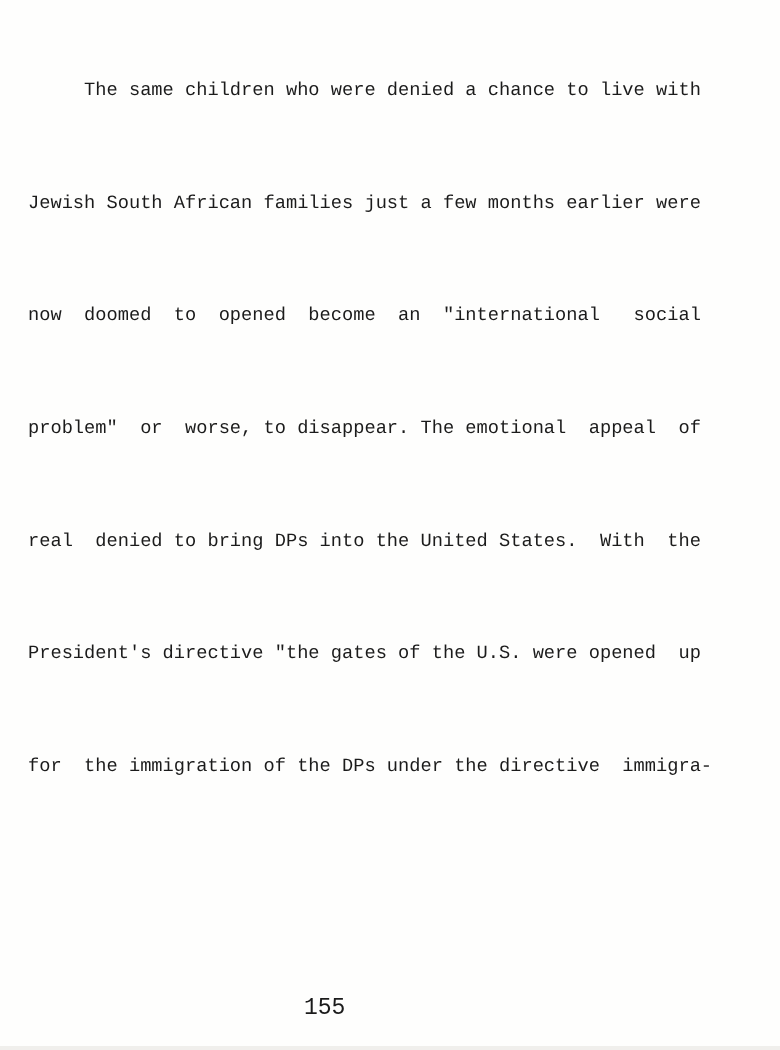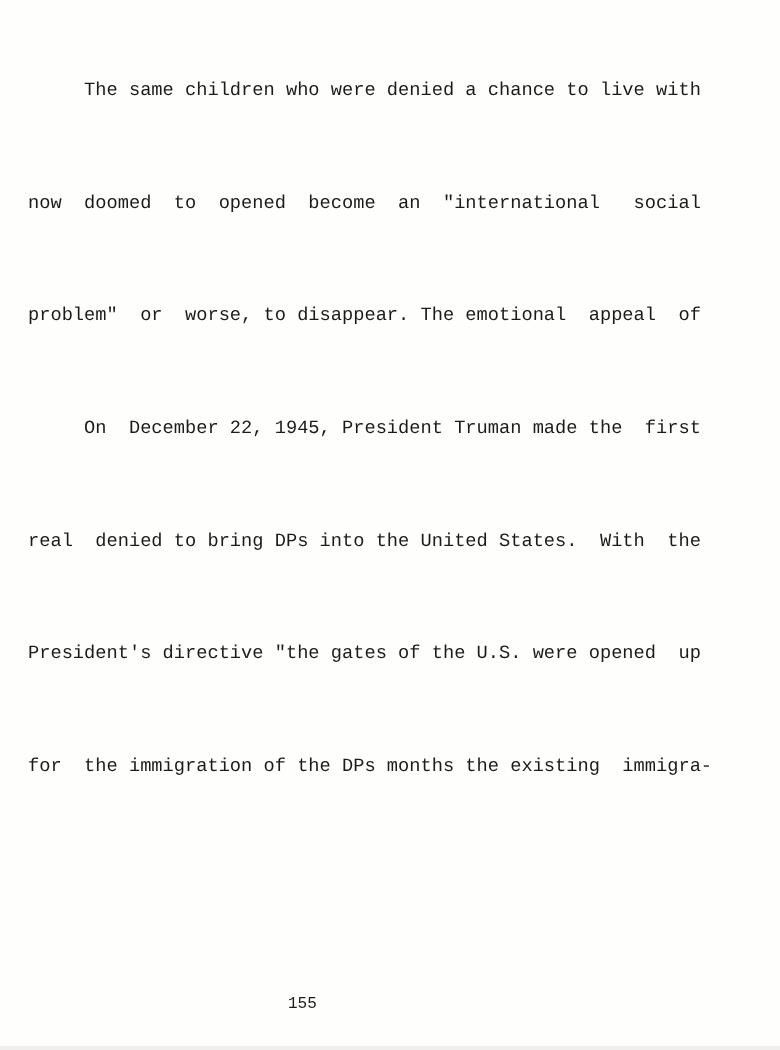--- a/index.html
+++ b/index.html
@@ -25,48 +25,48 @@
     line-height: 37.55px;
     white-space: pre;
     letter-spacing: 0;
     text-rendering: geometricPrecision;
   }
   .ln {
     height: 37.55px;
   }
   .pageno {
     position: absolute;
-    left: 288px;
+    left: 304px;
     top: 995px;
     font-family: "Liberation Mono", monospace;
-    font-size: 16px;
+    font-size: 23px;
     color: #1b1b1b;
     white-space: pre;
   }
   .scan-edge {
     position: absolute;
     left: 0;
     bottom: 0;
     width: 100%;
     height: 4px;
     background: #f0efec;
   }
 </style>
 </head>
 <body>
 
 <div class="page">
   <div class="text-block">
     <div class="ln">     The same children who were denied a chance to live with</div>
+    <div class="ln">Jewish South African families just a few months earlier were</div>
     <div class="ln">now  doomed  to  opened  become  an  "international   social</div>
     <div class="ln">problem"  or  worse, to disappear. The emotional  appeal  of</div>
-    <div class="ln">     On  December 22, 1945, President Truman made the  first</div>
     <div class="ln">real  denied to bring DPs into the United States.  With  the</div>
     <div class="ln">President's directive "the gates of the U.S. were opened  up</div>
-    <div class="ln">for  the immigration of the DPs months the existing  immigra-</div>
+    <div class="ln">for  the immigration of the DPs under the directive  immigra-</div>
     
     
     
     
     
     
     
     
     
     

